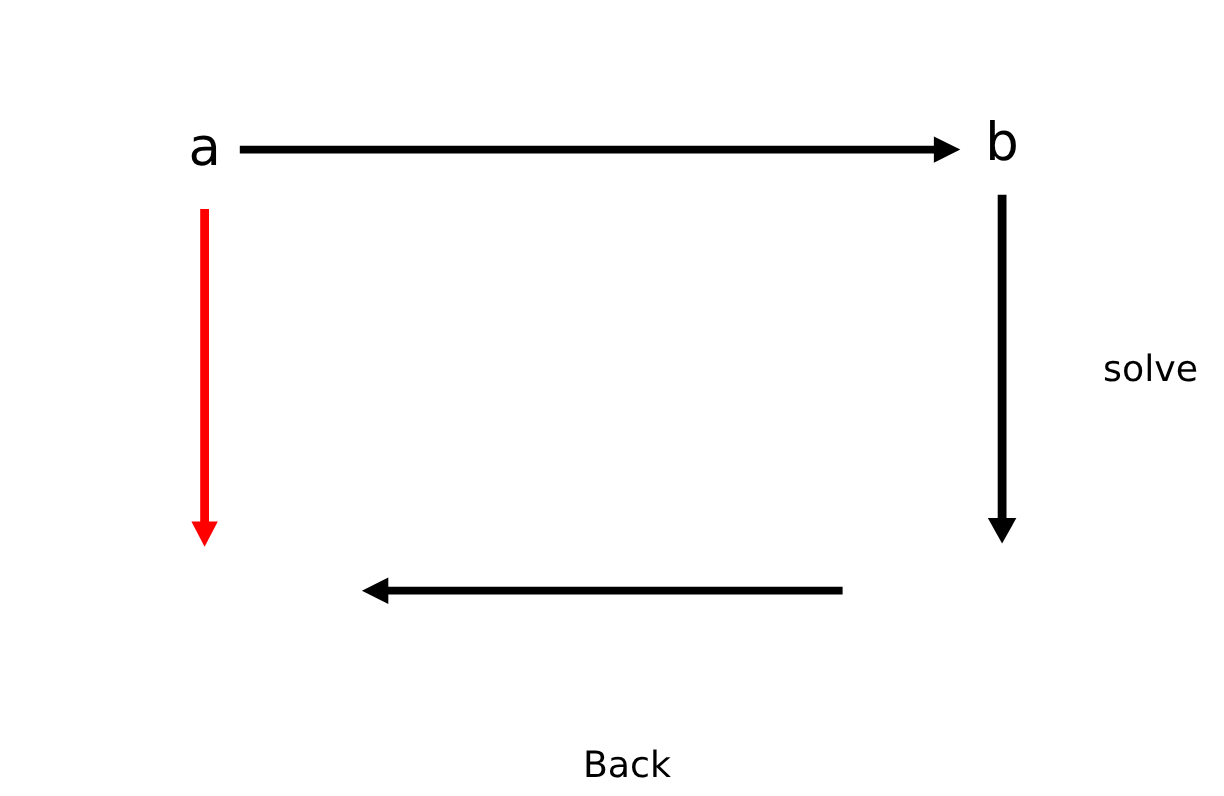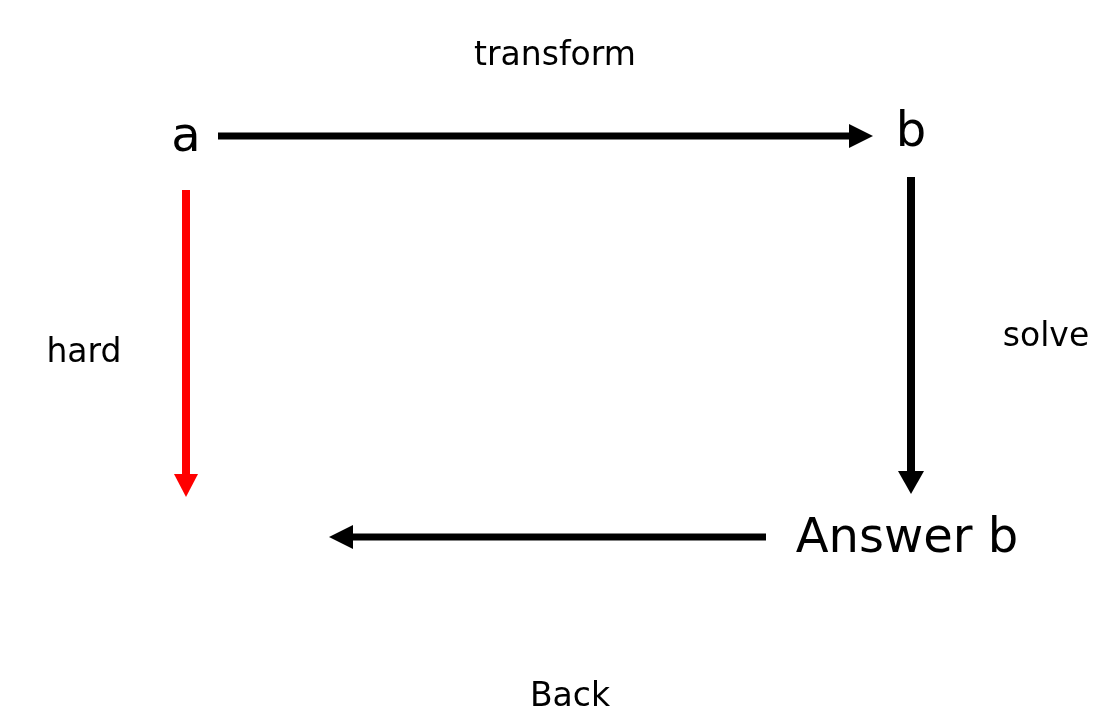--- a/index.html
+++ b/index.html
@@ -76,25 +76,22 @@
       <polygon points="329,537 353,525 353,549" fill="#000000"></polygon>
     </g>
 
   </svg>
 
   <div class="node-label size-node center" style="left:156px; top:110px; width:60px;">a</div>
 
   <div class="node-label size-node center" style="left:881px; top:105px; width:60px;">b</div>
 
 
-  <div class="node-label size-node center" style="left:757px; top:511px; width:300px;">Answer b</div>
 
-  <div class="edge-label size-edge center" style="left:405px; top:36px; width:300px;">transform</div>
 
-  <div class="edge-label size-edge center" style="left:9px; top:333px; width:150px;">hard</div>
 
   <div class="edge-label size-edge center" style="left:971px; top:317px; width:150px;">solve</div>
 
   <div class="edge-label size-edge center" style="left:420px; top:603px; width:300px;">
     <div>Back</div>
     
   </div>
 
 </div>
 

